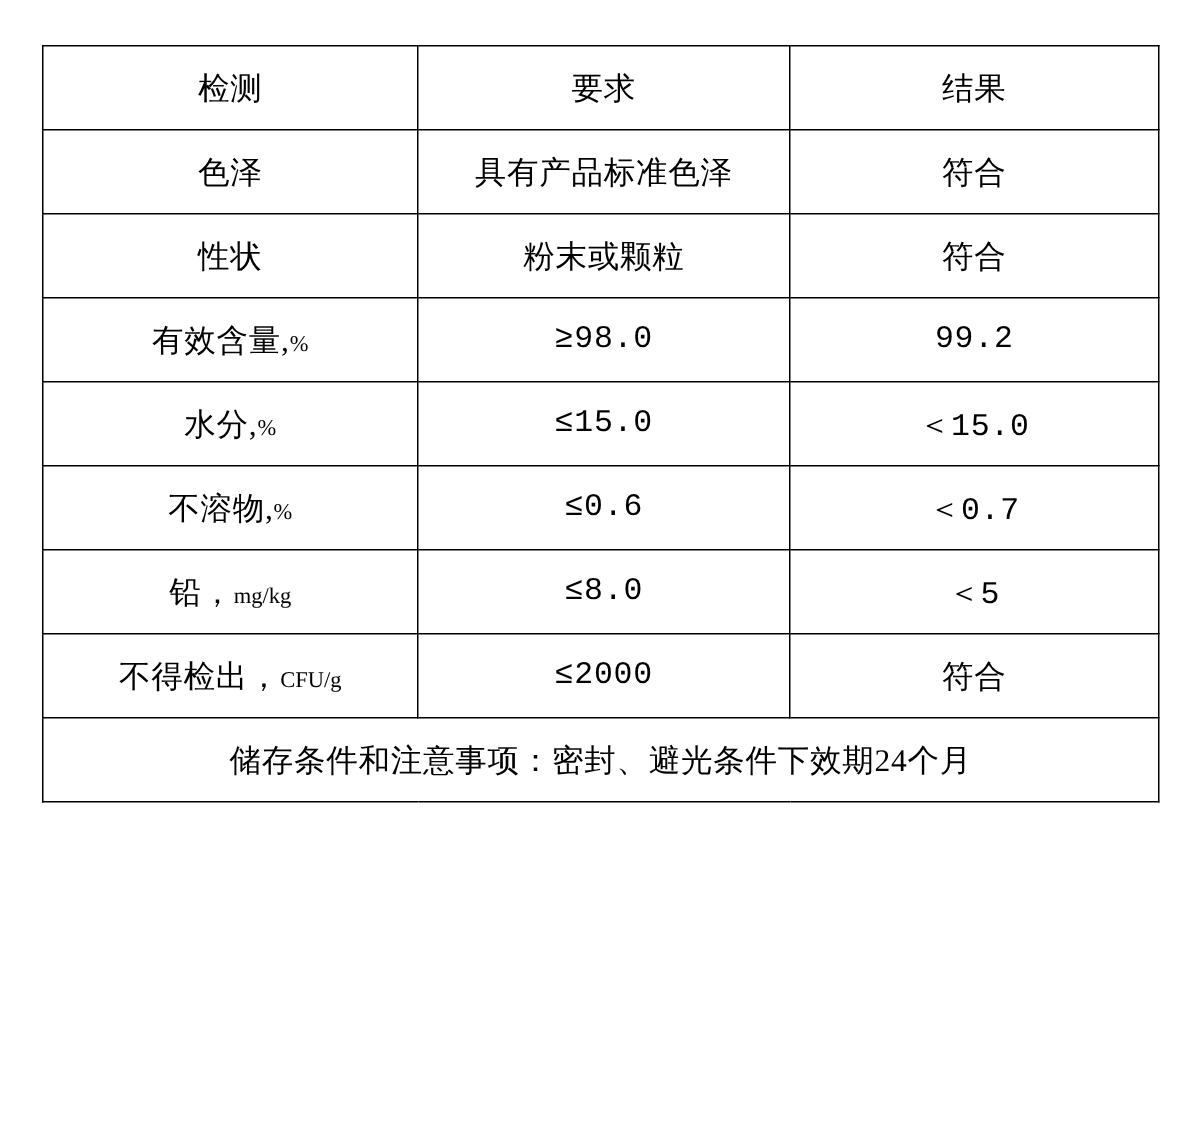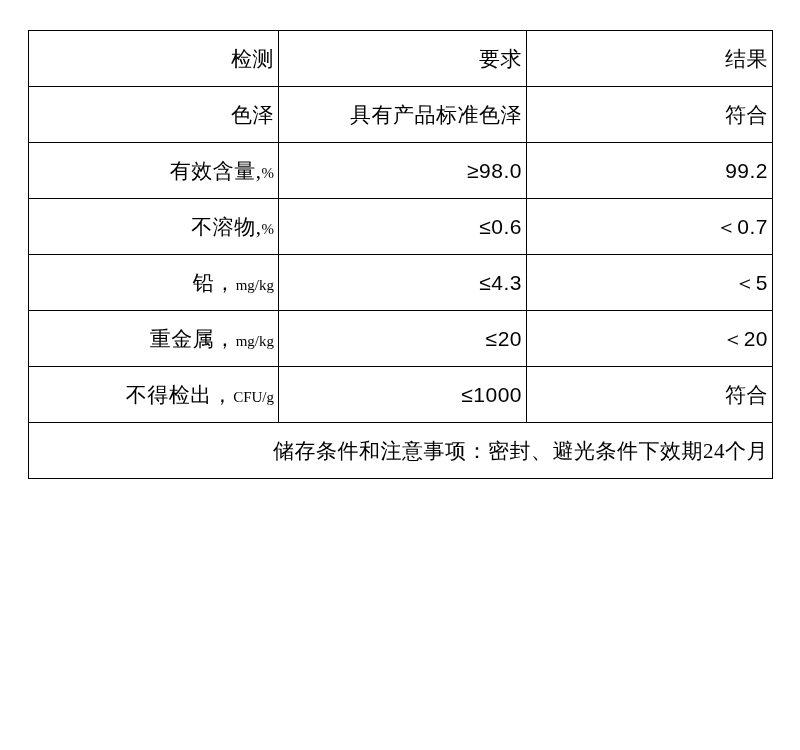--- a/index.html
+++ b/index.html
@@ -23,33 +23,33 @@
   table.spec {
     position: absolute;
     left: 28px;
     top: 30px;
     width: 744px;
     border-collapse: collapse;
     table-layout: fixed;
   }
   table.spec td {
     border: 1px solid #000000;
-    text-align: right;
+    text-align: center;
     vertical-align: middle;
     font-size: 21px;
     height: 55px;
     padding: 0 4px;
     letter-spacing: 0.5px;
   }
   col.c1 { width: 250px; }
   col.c2 { width: 248px; }
   col.c3 { width: 246px; }
 
   td.num {
-    font-family: Liberation Sans, sans-serif;
+    font-family: Liberation Mono, monospace;
   }
   .unit {
     font-size: 15px;
     letter-spacing: 0;
   }
   .footer-row td {
     height: 44px;
     text-align: left;
     padding-left: 8px;
     font-size: 17px;
@@ -73,51 +73,56 @@
         <td>要求</td>
         <td>结果</td>
       </tr>
 
       <tr>
         <td>色泽</td>
         <td>具有产品标准色泽</td>
         <td>符合</td>
       </tr>
 
+      <tr>
+        <td>性状</td>
+        <td>粉末或颗粒</td>
+        <td>符合</td>
+      </tr>
 
 
       <tr>
         <td><span>有效含量,</span><span class="unit">%</span></td>
         <td class="num">≥98.0</td>
         <td class="num">99.2</td>
       </tr>
 
+      <tr>
+        <td><span>水分,</span><span class="unit">%</span></td>
+        <td class="num">≤15.0</td>
+        <td class="num">＜15.0</td>
+      </tr>
 
       <tr>
         <td><span>不溶物,</span><span class="unit">%</span></td>
         <td class="num">≤0.6</td>
         <td class="num">＜0.7</td>
       </tr>
 
 
       <tr>
         <td><span>铅，</span><span class="unit">mg/kg</span></td>
-        <td class="num">≤4.3</td>
+        <td class="num">≤8.0</td>
         <td class="num">＜5</td>
       </tr>
 
-      <tr>
-        <td><span>重金属，</span><span class="unit">mg/kg</span></td>
-        <td class="num">≤20</td>
-        <td class="num">＜20</td>
-      </tr>
 
       <tr>
         <td><span>不得检出，</span><span class="unit">CFU/g</span></td>
-        <td class="num">≤1000</td>
+        <td class="num">≤2000</td>
         <td>符合</td>
       </tr>
 
 
       <tr class="footer-row">
         <td colspan="3">储存条件和注意事项：密封、避光条件下效期24个月</td>
       </tr>
     </tbody>
   </table>
 

